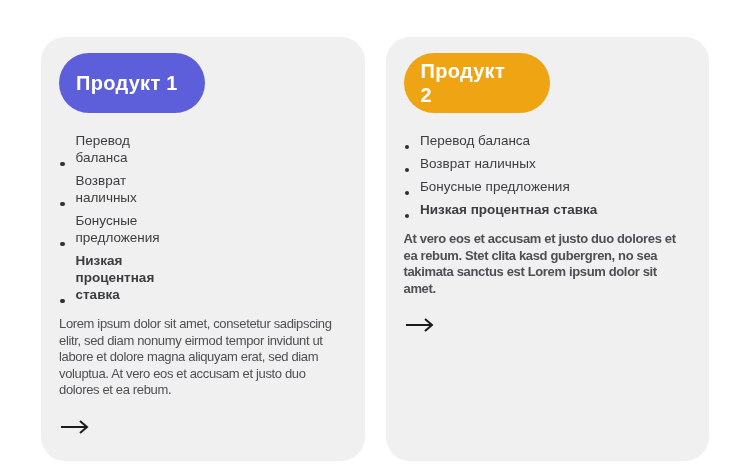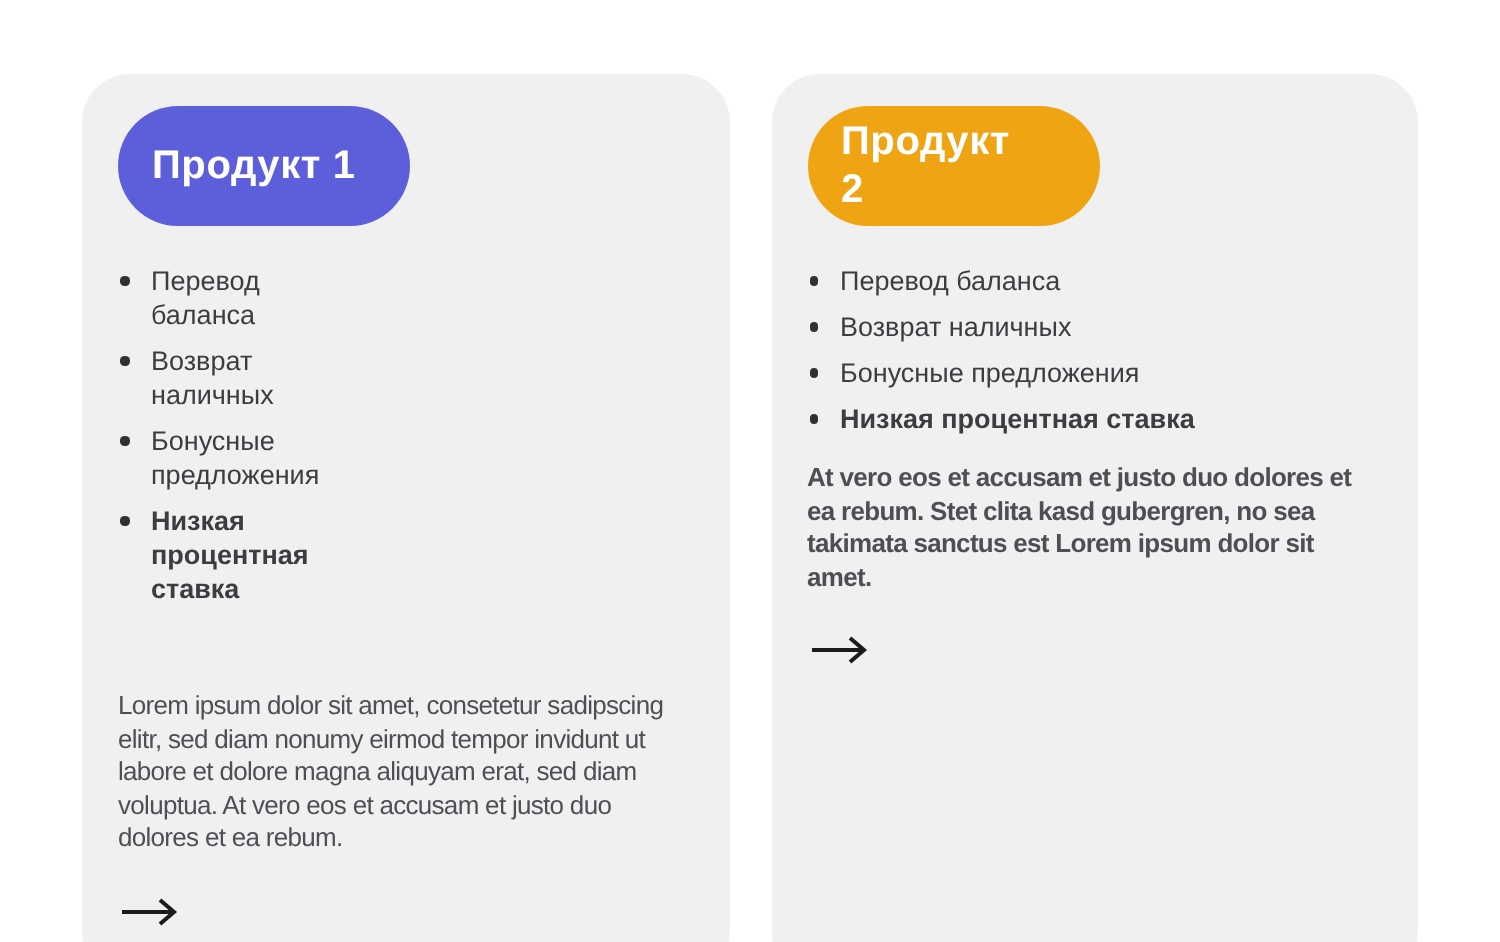--- a/index.html
+++ b/index.html
@@ -48,21 +48,21 @@
     line-height: 24px;
     white-space: pre-line;
   }
   .bullets {
     list-style: none;
     margin: 0 0 13px 0;
     padding: 0;
   }
   .bullet {
     display: flex;
-    align-items: flex-start;
+    align-items: flex-end;
     margin-bottom: 6px;
     font-size: 13.5px;
     line-height: 17px;
   }
   .bullet:last-child { margin-bottom: 0; font-weight: bold; }
   .dot {
     flex: 0 0 auto;
     width: 4.5px;
     height: 4.5px;
     border-radius: 50%;
@@ -106,21 +106,21 @@
         </li>
         <li class="bullet">
           <span class="dot"></span>
           <span class="bullet-text">Бонусные предложения</span>
         </li>
         <li class="bullet">
           <span class="dot"></span>
           <span class="bullet-text">Низкая процентная ставка</span>
         </li>
       </ul>
-      <p class="para" style="color: rgb(77, 79, 84); margin-top: 29px;">Lorem ipsum dolor sit amet, consetetur sadipscing elitr, sed diam nonumy eirmod tempor invidunt ut labore et dolore magna aliquyam erat, sed diam voluptua. At vero eos et accusam et justo duo dolores et ea rebum.</p>
+      <p class="para" style="color: rgb(77, 79, 84);">Lorem ipsum dolor sit amet, consetetur sadipscing elitr, sed diam nonumy eirmod tempor invidunt ut labore et dolore magna aliquyam erat, sed diam voluptua. At vero eos et accusam et justo duo dolores et ea rebum.</p>
       <a class="arrow-link" style="color: rgb(27, 27, 27);">
         <svg width="31" height="16" viewBox="0 0 31 16" fill="none" stroke="currentColor" stroke-width="2">
           <line x1="2" y1="8" x2="28" y2="8"></line>
           <polyline points="21,2 28,8 21,14"></polyline>
         </svg>
       </a>
     </section>
 
     <section class="card" style="background: rgb(240, 240, 240);">
       <div class="badge" style="background: rgb(239, 164, 20);">

